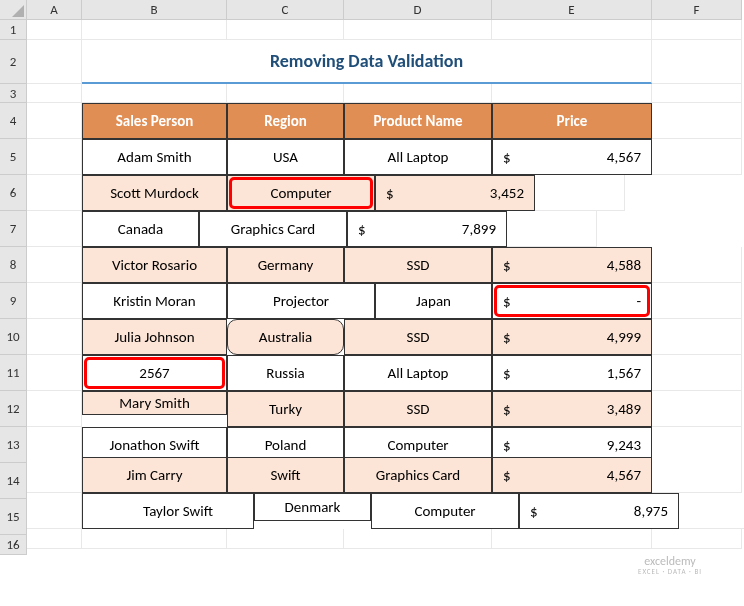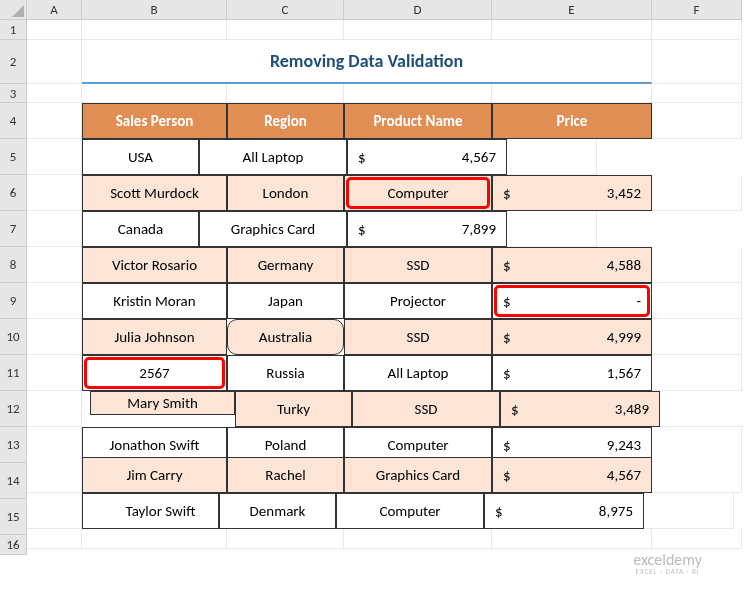--- a/index.html
+++ b/index.html
@@ -134,21 +134,21 @@
     }
     .watermark {
       position: absolute;
       right: 42px;
       bottom: 30px;
       font-size: 10px;
       color: #bbb;
       text-align: center;
       line-height: 1.1;
     }
-    .watermark .big { font-size: 16px; }
+    .watermark .big { font-size: 12px; }
     .watermark .small { font-size: 7px; letter-spacing: 1px; }
   </style>
 </head>
 <body>
 
 <div class="grid-container">
   <div class="corner"></div>
 
   <div class="col-headers" id="colHeaders">
       <div class="col-header" style="width: 55px;">A</div>
@@ -202,32 +202,32 @@
       <div class="row" style="height: 36px;">
         <div class="cell " style="width: 55px; height: 36px;"></div>
         <div class="cell header-cell" style="width: 145px; height: 36px;">Sales Person</div>
         <div class="cell header-cell" style="width: 117px; height: 36px;">Region</div>
         <div class="cell header-cell" style="width: 148px; height: 36px;">Product Name</div>
         <div class="cell header-cell" style="width: 160px; height: 36px;">Price</div>
         <div class="cell " style="width: 90px; height: 36px;"></div>
       </div>
       <div class="row" style="height: 36px;">
         <div class="cell " style="width: 55px; height: 36px;"></div>
+        <div class="cell data-cell even-row" style="width: 145px; height: 36px;">Adam Smith</div>
         <div class="cell data-cell even-row" style="width: 117px; height: 36px;">USA</div>
         <div class="cell data-cell even-row" style="width: 148px; height: 36px;">All Laptop</div>
         <div class="cell data-cell price-cell even-row" style="width: 160px; height: 36px;">
           <span class="price-currency">$</span>
           <span class="price-value">4,567</span>
         </div>
         <div class="cell " style="width: 90px; height: 36px;"></div>
       </div>
       <div class="row" style="height: 36px;">
         <div class="cell " style="width: 55px; height: 36px;"></div>
         <div class="cell data-cell odd-row" style="width: 145px; height: 36px;">Scott Murdock</div>
-        <div class="cell data-cell odd-row" style="width: 117px; height: 36px;">London</div>
         <div class="cell data-cell odd-row" style="width: 148px; height: 36px;">Computer<div class="red-box"></div></div>
         <div class="cell data-cell price-cell odd-row" style="width: 160px; height: 36px;">
           <span class="price-currency">$</span>
           <span class="price-value">3,452</span>
         </div>
         <div class="cell " style="width: 90px; height: 36px;"></div>
       </div>
       <div class="row" style="height: 36px;">
         <div class="cell " style="width: 55px; height: 36px;"></div>
         <div class="cell data-cell even-row" style="width: 117px; height: 36px;">Canada</div>
@@ -245,22 +245,22 @@
         <div class="cell data-cell odd-row" style="width: 148px; height: 36px;">SSD</div>
         <div class="cell data-cell price-cell odd-row" style="width: 160px; height: 36px;">
           <span class="price-currency">$</span>
           <span class="price-value">4,588</span>
         </div>
         <div class="cell " style="width: 90px; height: 36px;"></div>
       </div>
       <div class="row" style="height: 36px;">
         <div class="cell " style="width: 55px; height: 36px;"></div>
         <div class="cell data-cell even-row" style="width: 145px; height: 36px;">Kristin Moran</div>
+        <div class="cell data-cell even-row" style="width: 148px; height: 36px;">Projector</div>
         <div class="cell data-cell even-row" style="width: 117px; height: 36px;">Japan</div>
-        <div class="cell data-cell even-row" style="width: 148px; height: 36px;">Projector</div>
         <div class="cell data-cell price-cell even-row" style="width: 160px; height: 36px;">
           <span class="price-currency">$</span>
           <span class="price-value">-</span>
           <div class="red-box"></div>
         </div>
         <div class="cell " style="width: 90px; height: 36px;"></div>
       </div>
       <div class="row" style="height: 36px;">
         <div class="cell " style="width: 55px; height: 36px;"></div>
         <div class="cell data-cell odd-row" style="width: 145px; height: 36px;">Julia Johnson</div>
@@ -278,21 +278,21 @@
         <div class="cell data-cell even-row" style="width: 117px; height: 36px;">Russia</div>
         <div class="cell data-cell even-row" style="width: 148px; height: 36px;">All Laptop</div>
         <div class="cell data-cell price-cell even-row" style="width: 160px; height: 36px;">
           <span class="price-currency">$</span>
           <span class="price-value">1,567</span>
         </div>
         <div class="cell " style="width: 90px; height: 36px;"></div>
       </div>
       <div class="row" style="height: 36px;">
         <div class="cell " style="width: 55px; height: 36px;"></div>
-        <div class="cell data-cell odd-row" style="width: 145px; height: 24px; margin-left: 8px;">Mary Smith</div>
+        <div class="cell data-cell odd-row" style="width: 145px; height: 24px;">Mary Smith</div>
         <div class="cell data-cell odd-row" style="width: 117px; height: 36px;">Turky</div>
         <div class="cell data-cell odd-row" style="width: 148px; height: 36px;">SSD</div>
         <div class="cell data-cell price-cell odd-row" style="width: 160px; height: 36px;">
           <span class="price-currency">$</span>
           <span class="price-value">3,489</span>
         </div>
         <div class="cell " style="width: 90px; height: 36px;"></div>
       </div>
       <div class="row" style="height: 30px;">
         <div class="cell " style="width: 55px; height: 36px;"></div>
@@ -301,32 +301,32 @@
         <div class="cell data-cell even-row" style="width: 148px; height: 36px;">Computer</div>
         <div class="cell data-cell price-cell even-row" style="width: 160px; height: 36px;">
           <span class="price-currency">$</span>
           <span class="price-value">9,243</span>
         </div>
         <div class="cell " style="width: 90px; height: 36px;"></div>
       </div>
       <div class="row" style="height: 36px;">
         <div class="cell " style="width: 55px; height: 36px;"></div>
         <div class="cell data-cell odd-row" style="width: 145px; height: 36px;">Jim Carry</div>
-        <div class="cell data-cell odd-row" style="width: 117px; height: 36px;">Rachel</div>
+        <div class="cell data-cell odd-row" style="width: 117px; height: 36px;">Swift</div>
         <div class="cell data-cell odd-row" style="width: 148px; height: 36px;">Graphics Card</div>
         <div class="cell data-cell price-cell odd-row" style="width: 160px; height: 36px;">
           <span class="price-currency">$</span>
           <span class="price-value">4,567</span>
         </div>
         <div class="cell " style="width: 90px; height: 36px;"></div>
       </div>
       <div class="row" style="height: 36px;">
         <div class="cell " style="width: 55px; height: 36px;"></div>
-        <div class="cell data-cell even-row" style="width: 137px; height: 36px; padding-left: 20px;">Taylor Swift</div>
-        <div class="cell data-cell even-row" style="width: 117px; height: 36px;">Denmark</div>
+        <div class="cell data-cell even-row" style="width: 172px; height: 36px; padding-left: 20px;">Taylor Swift</div>
+        <div class="cell data-cell even-row" style="width: 117px; height: 28px;">Denmark</div>
         <div class="cell data-cell even-row" style="width: 148px; height: 36px;">Computer</div>
         <div class="cell data-cell price-cell even-row" style="width: 160px; height: 36px;">
           <span class="price-currency">$</span>
           <span class="price-value">8,975</span>
         </div>
         <div class="cell " style="width: 90px; height: 36px;"></div>
       </div>
       <div class="row" style="height: 20px;">
         <div class="cell " style="width: 55px; height: 20px;"></div>
         <div class="cell " style="width: 145px; height: 20px;"></div>

